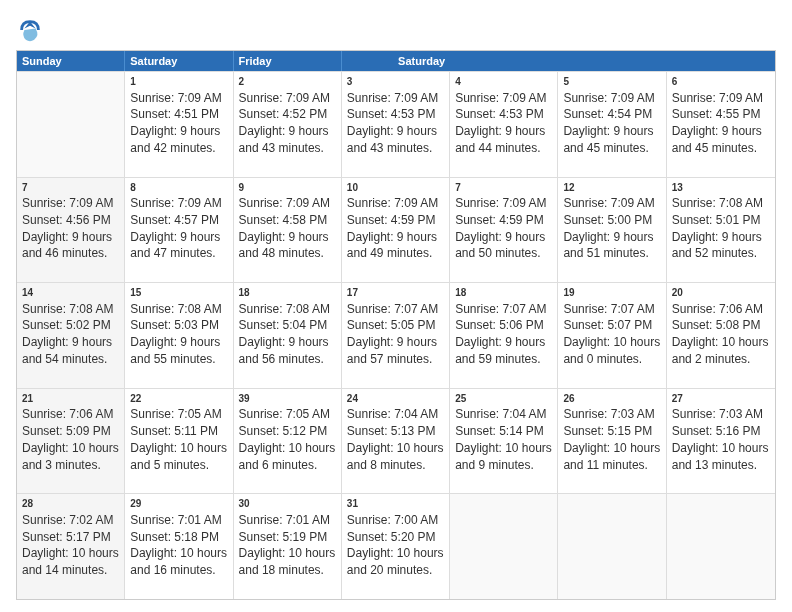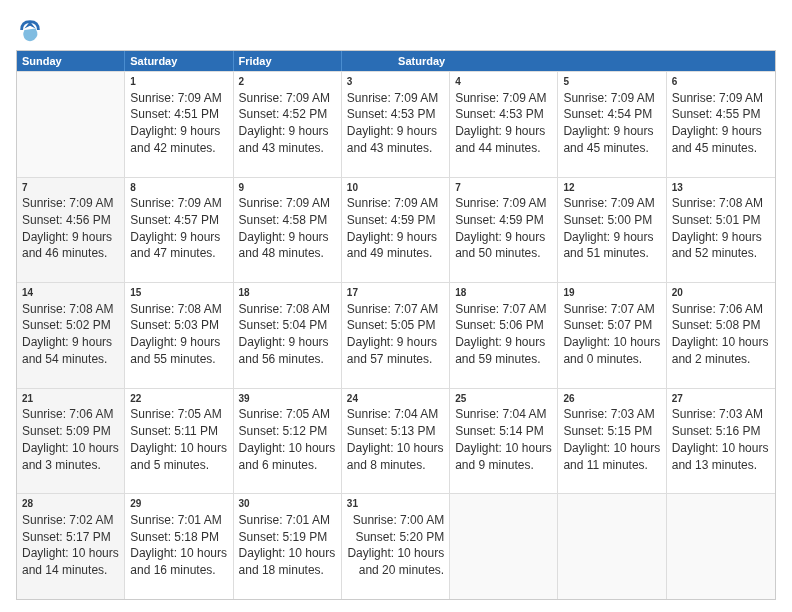--- a/index.html
+++ b/index.html
@@ -362,21 +362,21 @@
           </div>
           <div class="cal-cell">
             <span class="day-num">30</span>
             <div class="day-info" style="white-space: pre-line;">Sunrise: 7:01 AM
 Sunset: 5:19 PM
 Daylight: 10 hours
 and 18 minutes.</div>
           </div>
           <div class="cal-cell">
             <span class="day-num">31</span>
-            <div class="day-info" style="white-space: pre-line; text-align: right;">Sunrise: 7:00 AM
+            <div class="day-info" style="white-space: pre-line;">Sunrise: 7:00 AM
 Sunset: 5:20 PM
 Daylight: 10 hours
 and 20 minutes.</div>
           </div>
           <div class="cal-cell empty"></div>
           <div class="cal-cell empty"></div>
           <div class="cal-cell empty"></div>
         </div>
       </div>
   </div>

